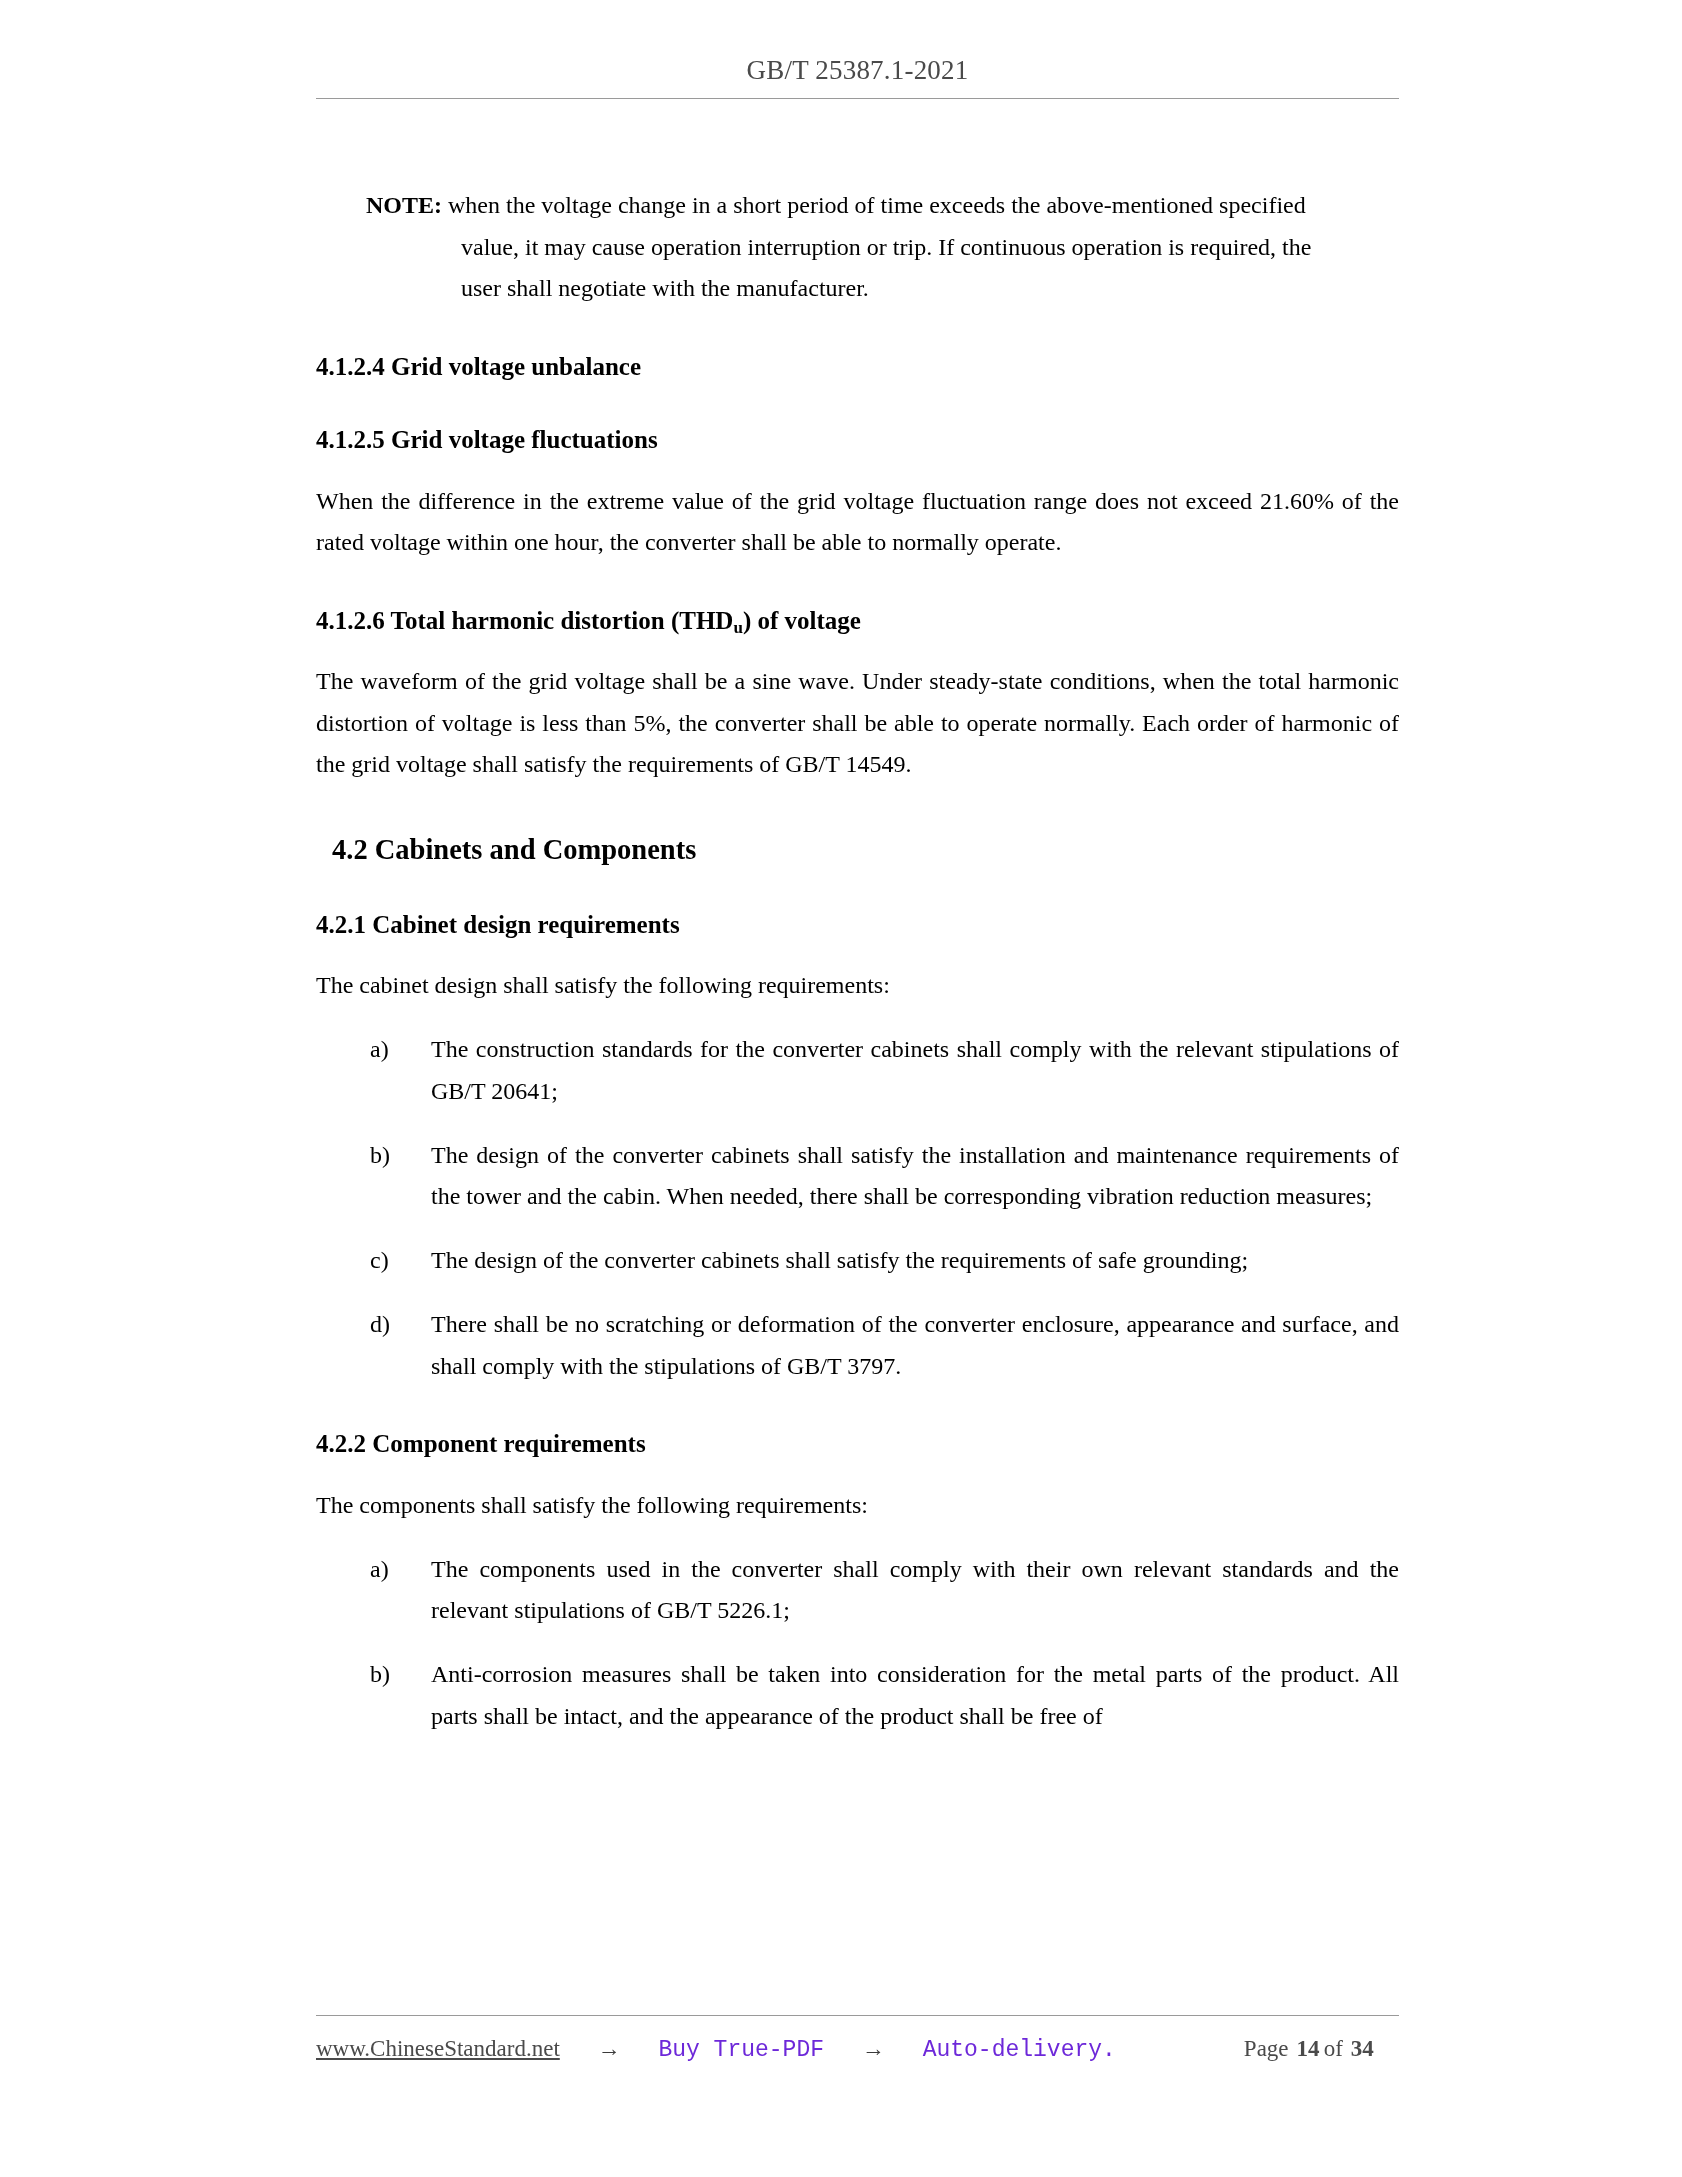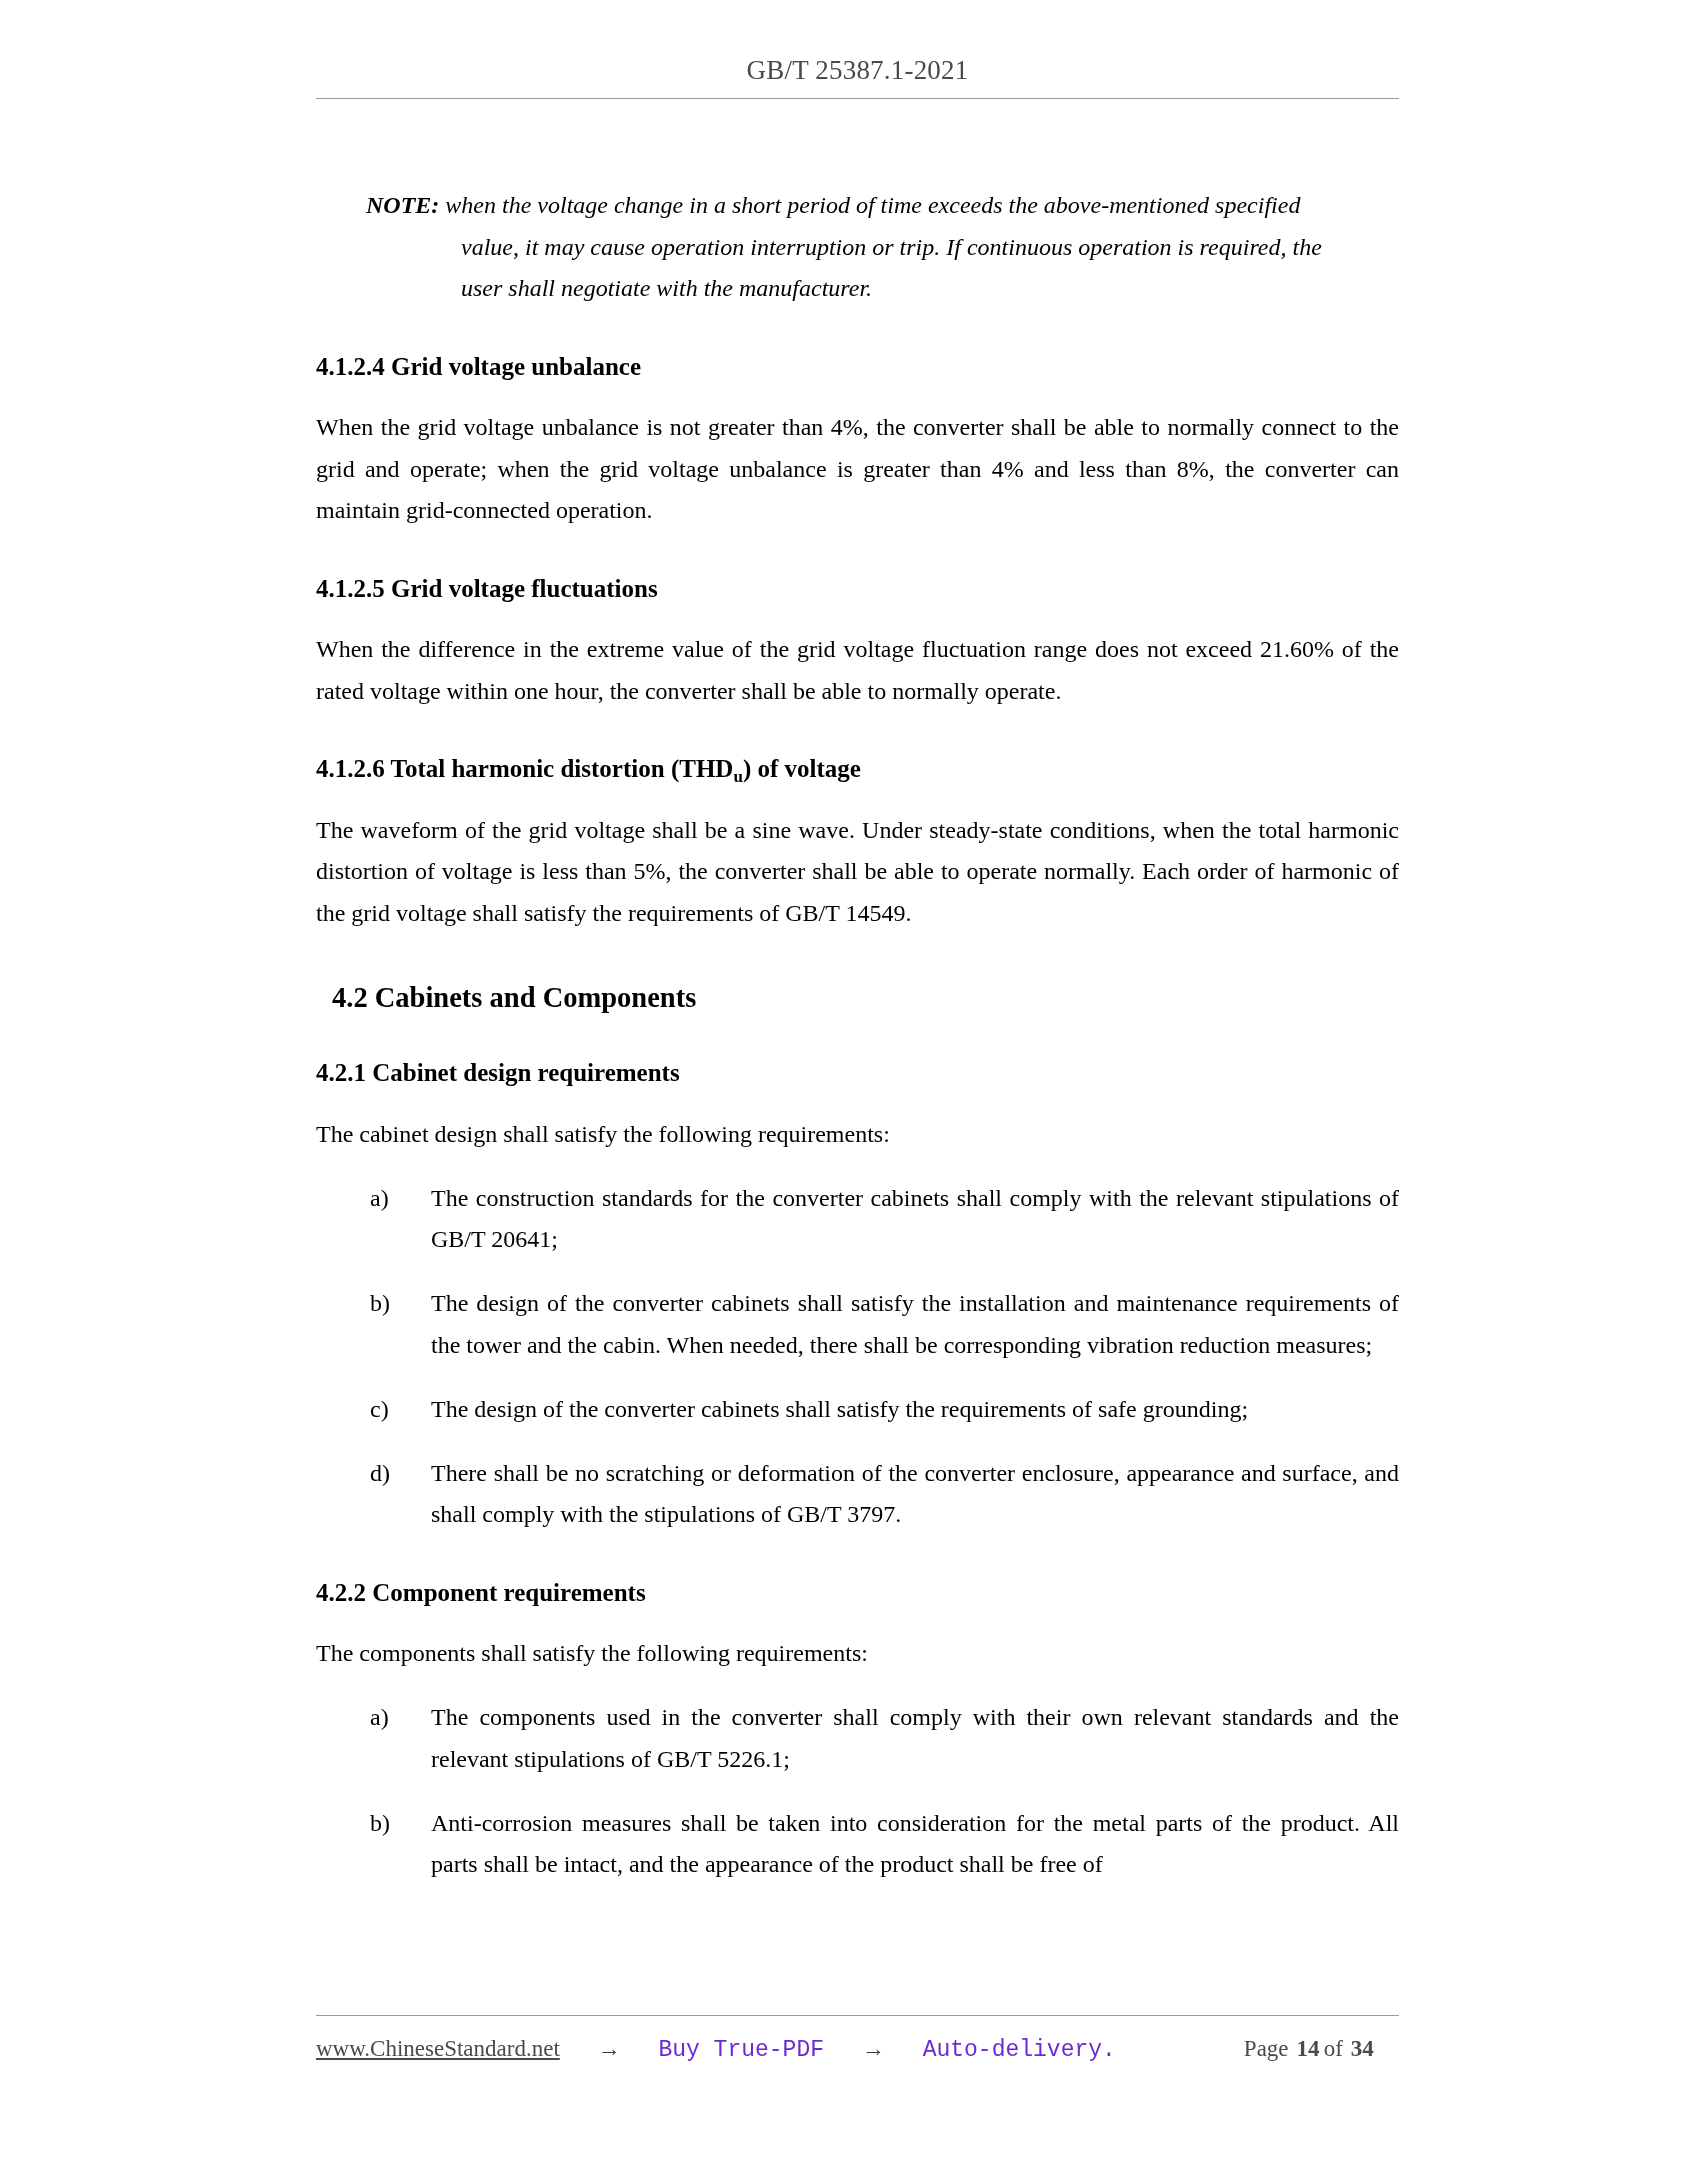--- a/index.html
+++ b/index.html
@@ -57,21 +57,20 @@
   .note {
     margin-left: 50px;
     padding-left: 95px;
     text-indent: -95px;
     font-size: 24px;
     line-height: 1.73;
     text-align: left;
     margin-bottom: 0;
     width: 986px;
     box-sizing: border-box;
-    font-style: italic;
   }
   .note-label {
     font-weight: bold;
   }
 
   h2.heading-major {
     font-size: 28.5px;
     font-weight: bold;
     margin: 45px 0 0 16px;
     line-height: 1.3;
@@ -188,21 +187,20 @@
   <div class="header">
     <div class="header-title">GB/T 25387.1-2021</div>
     <div class="header-rule"></div>
   </div>
 
   <div class="content">
 
     <p class="note"><span class="note-label">NOTE:</span> <span>when the voltage change in a short period of time exceeds the above-mentioned specified value, it may cause operation interruption or trip. If continuous operation is required, the user shall negotiate with the manufacturer.</span></p>
 
     <h3 class="heading">4.1.2.4 Grid voltage unbalance</h3>
-    <p class="body">When the grid voltage unbalance is not greater than 4%, the converter shall be able to normally connect to the grid and operate; when the grid voltage unbalance is greater than 4% and less than 8%, the converter can maintain grid-connected operation.</p>
 
     <h3 class="heading">4.1.2.5 Grid voltage fluctuations</h3>
     <p class="body">When the difference in the extreme value of the grid voltage fluctuation range does not exceed 21.60% of the rated voltage within one hour, the converter shall be able to normally operate.</p>
 
     <h3 class="heading"><span>4.1.2.6 Total harmonic distortion (THD</span><sub>u</sub><span>) of voltage</span></h3>
     <p class="body">The waveform of the grid voltage shall be a sine wave. Under steady-state conditions, when the total harmonic distortion of voltage is less than 5%, the converter shall be able to operate normally. Each order of harmonic of the grid voltage shall satisfy the requirements of GB/T 14549.</p>
 
     <h2 class="heading-major">4.2 Cabinets and Components</h2>
 
     <h3 class="heading">4.2.1 Cabinet design requirements</h3>

